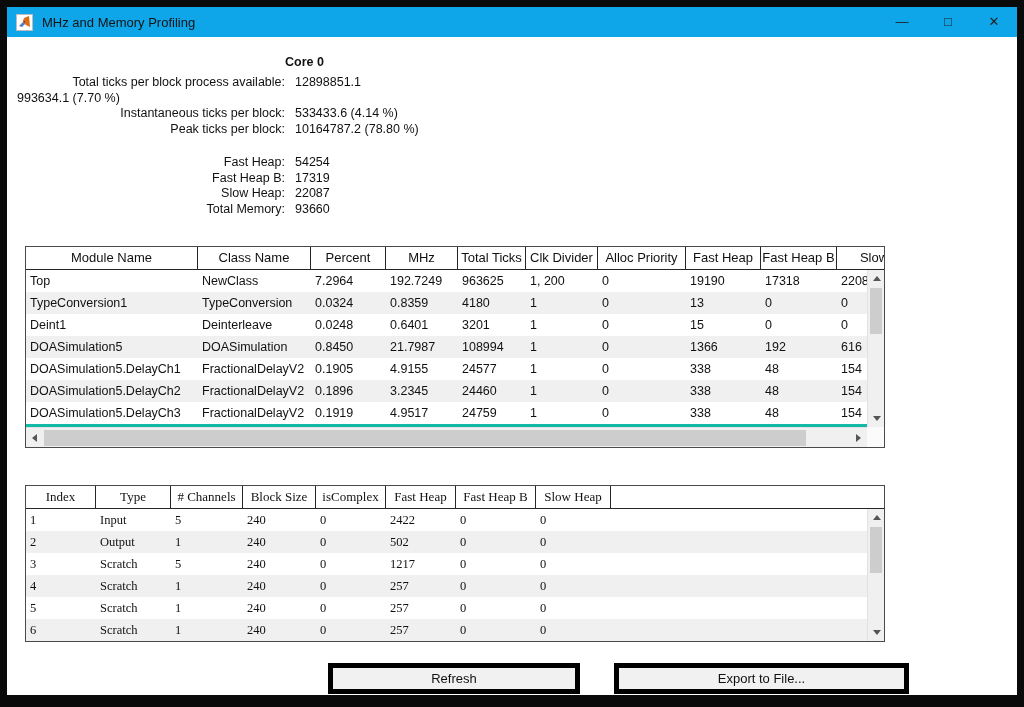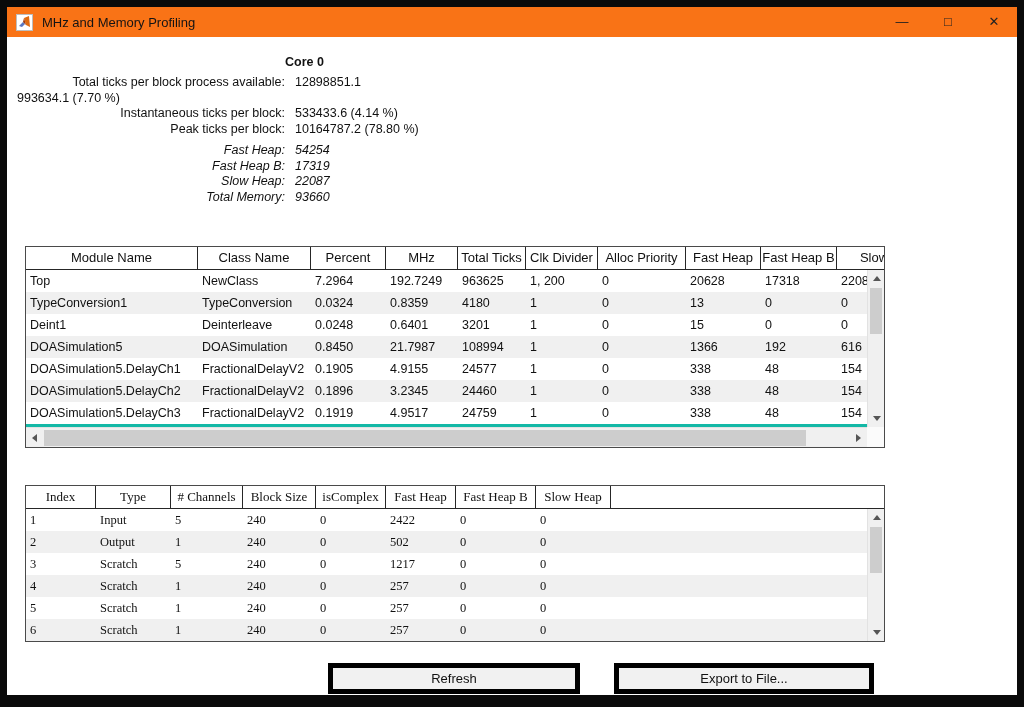--- a/index.html
+++ b/index.html
@@ -2,31 +2,31 @@
 <html><head>
 <meta charset="utf-8">
 <style>
   * { margin:0; padding:0; box-sizing:border-box; }
   html,body { width:1024px; height:707px; }
   body { font-family:"Liberation Sans", sans-serif; color:#111; }
   .screen { position:relative; width:1024px; height:707px; background:#0a0a0a; overflow:hidden; }
   .window { position:absolute; left:7px; top:7px; width:1010px; height:688px; background:#ffffff; }
 
   
-  .titlebar { display:flex; align-items:center; height:30px; padding-left:9px; background:#f97316; }
+  .titlebar { display:flex; align-items:center; height:30px; padding-left:9px; background:#0ea5e9; }
   .app-icon { width:17px; height:17px; margin-right:9px; display:inline-flex; }
   .title { font-size:13px; color:#141414; }
   .win-controls { margin-left:auto; display:flex; height:30px; }
   .wbtn { width:46px; height:30px; line-height:30px; text-align:center; font-size:13px; color:#222; cursor:default; }
 
   
   .core-title { position:absolute; left:278px; top:48px; font-size:12.5px; font-weight:bold; }
   .stats { position:absolute; left:0; font-size:12.5px; }
   .stats.ticks { top:68px; }
-  .stats.mem  { top:136px;font-style:italic; }
+  .stats.mem  { top:148px; }
   .stat-row { display:flex; height:15.5px; line-height:15.5px; }
   .stat-label { width:278px; text-align:right; }
   .stat-value { margin-left:10px; }
 
   
   .table { position:absolute; left:18px; width:860px; border:1px solid #4a4a4a; background:#14b8a6; font-size:12.5px; overflow:hidden; }
   .t1 { top:239px; height:202px; }
   .t2 { top:478px; height:157px;font-family:Liberation Serif, serif; }
   .thead { display:flex; height:23px; border-bottom:1px solid #262626; background:#fff; overflow:hidden; }
   .hcell { height:22px; line-height:22px; text-align:center; border-right:1px solid #262626; flex:0 0 auto; font-size:13px; white-space:nowrap; overflow:hidden; }
@@ -74,21 +74,21 @@
   .corner { position:absolute; right:0; bottom:0; width:17px; height:20px; background:#fbfbfb; }
   .tri { display:block; width:0; height:0; }
   .tri-up    { border-left:4px solid transparent; border-right:4px solid transparent; border-bottom:5px solid #555; }
   .tri-down  { border-left:4px solid transparent; border-right:4px solid transparent; border-top:5px solid #555; }
   .tri-left  { border-top:4px solid transparent; border-bottom:4px solid transparent; border-right:5px solid #555; }
   .tri-right { border-top:4px solid transparent; border-bottom:4px solid transparent; border-left:5px solid #555; }
 
   
   .buttons { position:absolute; left:321px; top:656px; display:flex; gap:34px; }
   .btn { width:252px; height:31px; background:#f1f1f1; border:5px solid #000000; font-family:"Liberation Sans", sans-serif; font-size:13px; color:#111; cursor:default; }
-  .btn.export { width:260px; }
+  .btn.export { width:295px; }
 
   .taskbar-strip { position:absolute; left:0; bottom:0; width:1024px; height:10px; background:#0a0a0a; }
 </style>
 </head>
 <body>
 
 <div class="screen">
   <div class="window">
 
     <div class="titlebar">
@@ -162,21 +162,21 @@
         </div>
       <div class="tbody">
           <div class="trow">
             <div class="cell">Top</div>
             <div class="cell">NewClass</div>
             <div class="cell">7.2964</div>
             <div class="cell">192.7249</div>
             <div class="cell">963625</div>
             <div class="cell">1, 200</div>
             <div class="cell">0</div>
-            <div class="cell">20628</div>
+            <div class="cell">19190</div>
             <div class="cell">17318</div>
             <div class="cell">2208</div>
           </div>
           <div class="trow">
             <div class="cell">TypeConversion1</div>
             <div class="cell">TypeConversion</div>
             <div class="cell">0.0324</div>
             <div class="cell">0.8359</div>
             <div class="cell">4180</div>
             <div class="cell">1</div>

